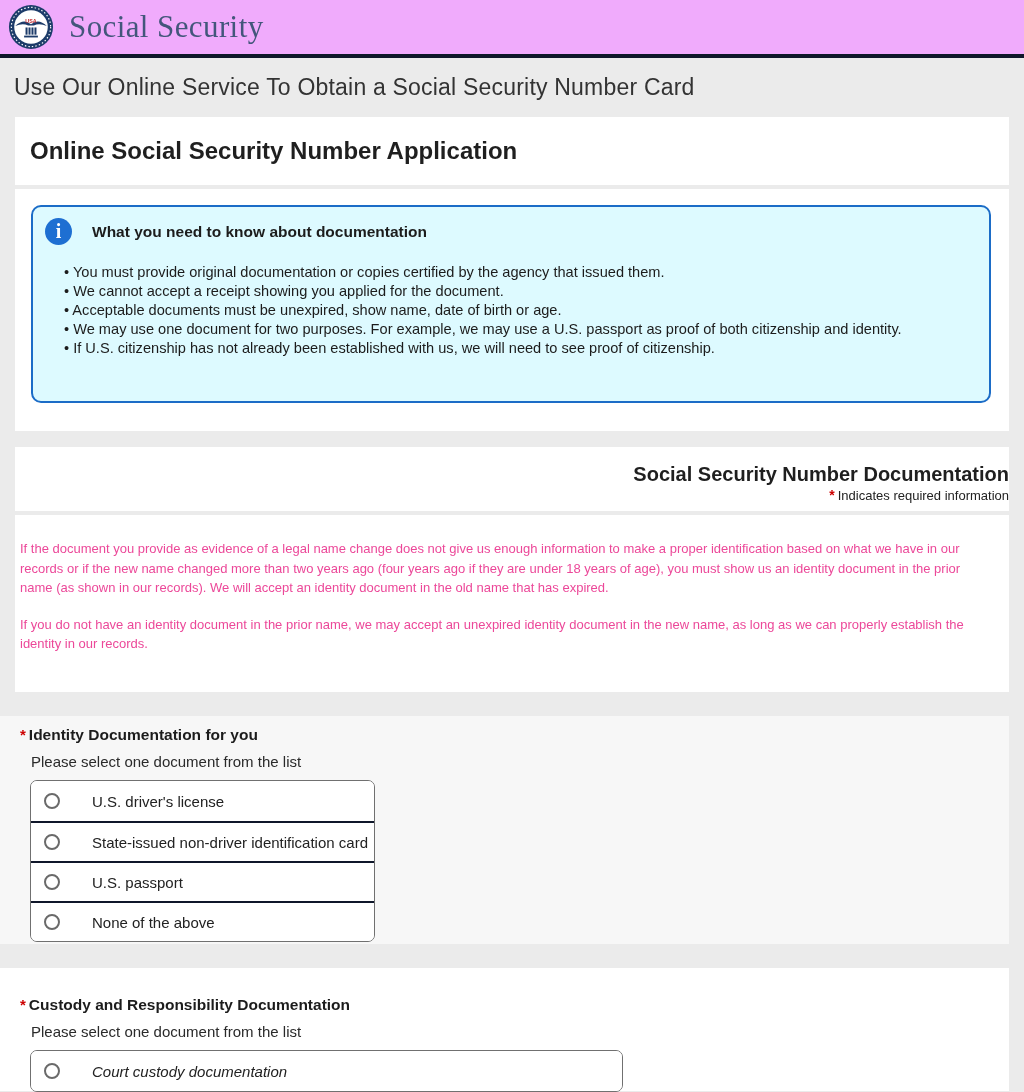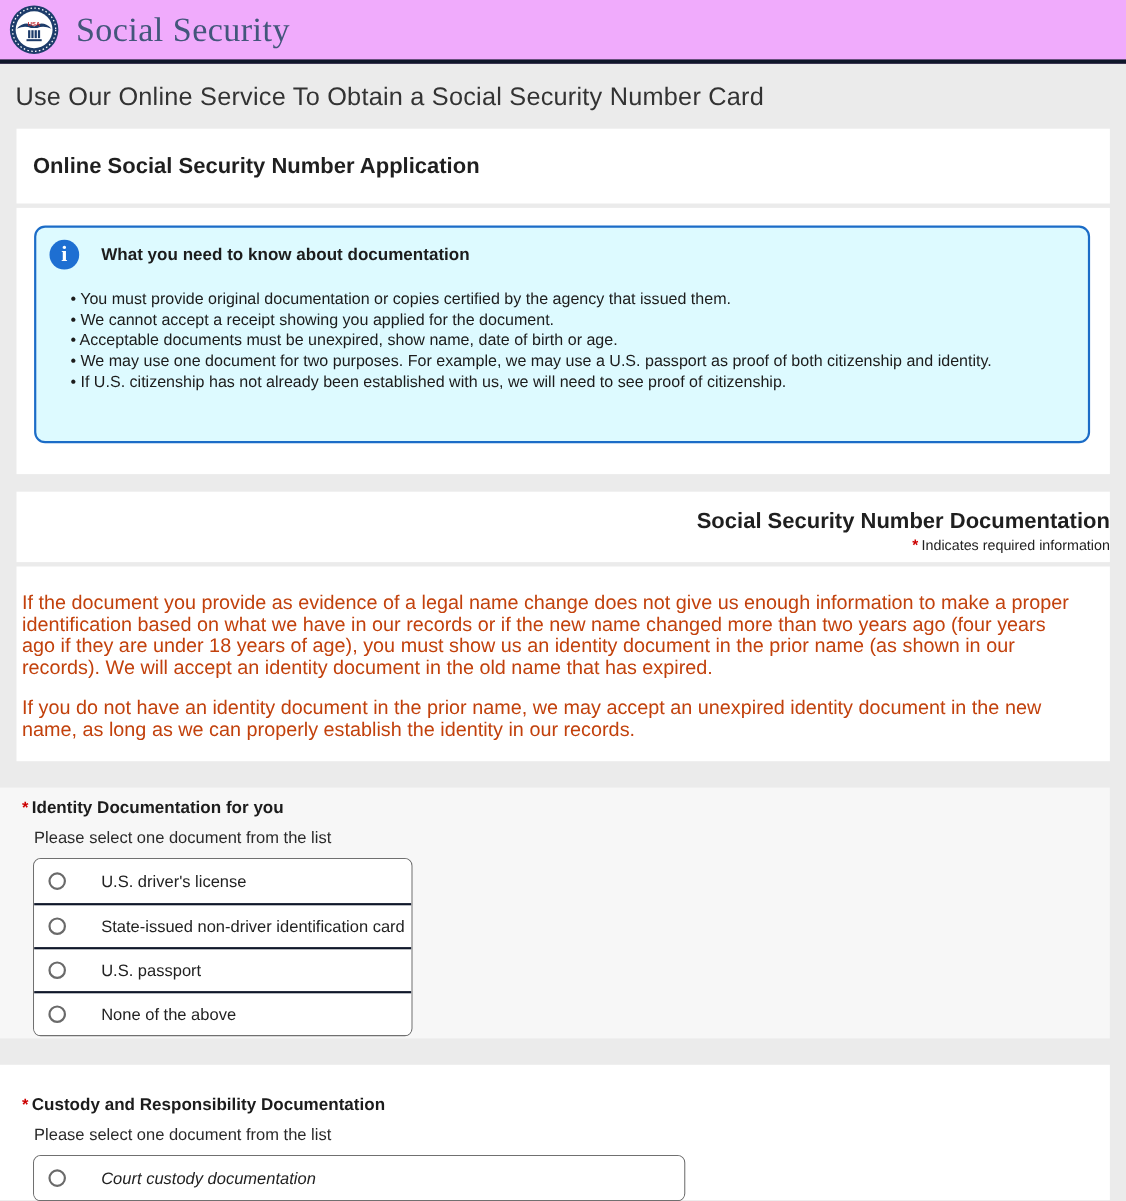--- a/index.html
+++ b/index.html
@@ -13,41 +13,41 @@
   .brand { font-family:"Liberation Serif", serif; font-size:31px; color:#43567b; letter-spacing:.4px; }
 
   
   .page-title-bar { height:59px; display:flex; align-items:center; padding-left:14px; }
   .page-title { font-size:23px; font-weight:400; color:#333; letter-spacing:.2px; }
 
   .content { margin-right:15px; }
   .card { background:#fff; margin-left:15px; }
 
   .card-app { height:68px; display:flex; align-items:center; padding-left:15px; margin-bottom:4px; }
-  .card-heading { font-size:20px; color:#1f1f1f; }
+  .card-heading { font-size:24px; color:#1f1f1f; }
 
   .card-infowrap { padding:16px 18px 28px 16px; margin-bottom:16px; }
   .info-box { border:2px solid #1b6cc7; border-radius:10px; background:#ddfaff;
               height:198px; padding:11px 15px 0 12px; }
   .info-head-row { display:flex; align-items:center; gap:20px; }
   .info-icon { width:27px; height:27px; border-radius:50%; background:#1e6fd2; color:#fff;
                font-family:"Liberation Serif", serif; font-weight:bold; font-size:20px;
                display:flex; align-items:center; justify-content:center; flex:none; }
   .info-heading { font-size:15.5px; font-weight:bold; color:#1c1c1c; }
   .info-bullets { list-style:none; margin-top:18px; padding-left:19px; }
   .info-bullets li { font-size:14.6px; line-height:19px; color:#1c1c1c; }
   .info-bullets li::before { content:"• "; }
 
   .card-doc { height:64px; padding:16px 0 0 15px; margin-bottom:4px;text-align:right; }
   .doc-heading { font-size:20px; color:#1f1f1f; }
   .req-row { margin-left:-10px; margin-top:1px; font-size:13px; color:#222; }
   .star { color:#cc0000; font-weight:bold; font-size:14px; margin-right:3px; }
 
   .card-paragraphs { height:177px; padding:24px 34px 0 5px; margin-bottom:24px; }
-  .card-paragraphs p { font-size:18px; line-height:19.5px; color:#c2410c; }
+  .card-paragraphs p { font-size:13px; line-height:19.5px; color:#ec4899; }
   .card-paragraphs p + p { margin-top:17px; }
 
   .form-section { padding-left:20px; }
   .section-identity { background:#f7f7f7; height:228px; padding-top:10px; margin-bottom:24px; }
   .section-custody  { background:#ffffff; height:123px; padding-top:28px; }
   .field-label-row .star { font-size:15px; }
   .field-label { font-size:15.5px; font-weight:bold; color:#1c1c1c; }
   .field-instruction { margin-top:9px; margin-left:11px; font-size:15px; color:#2a2a2a; }
 
   .radio-list { margin-top:10px; margin-left:10px; background:#fff; width:345px;

